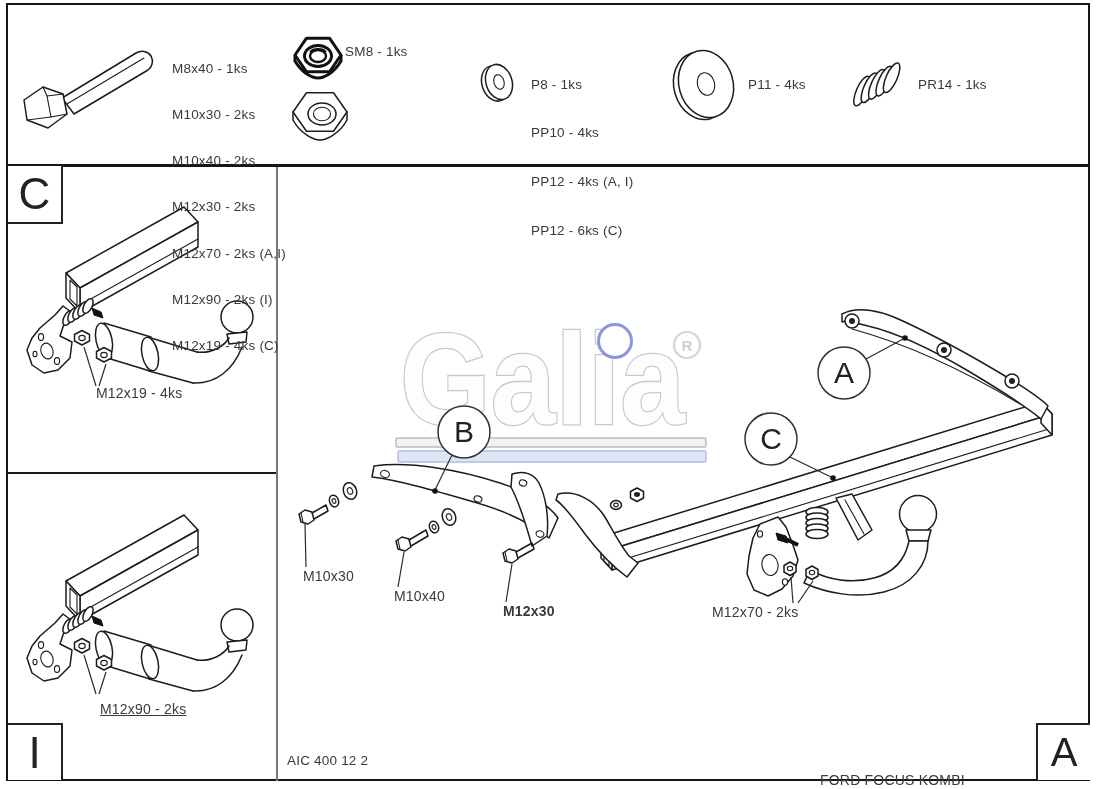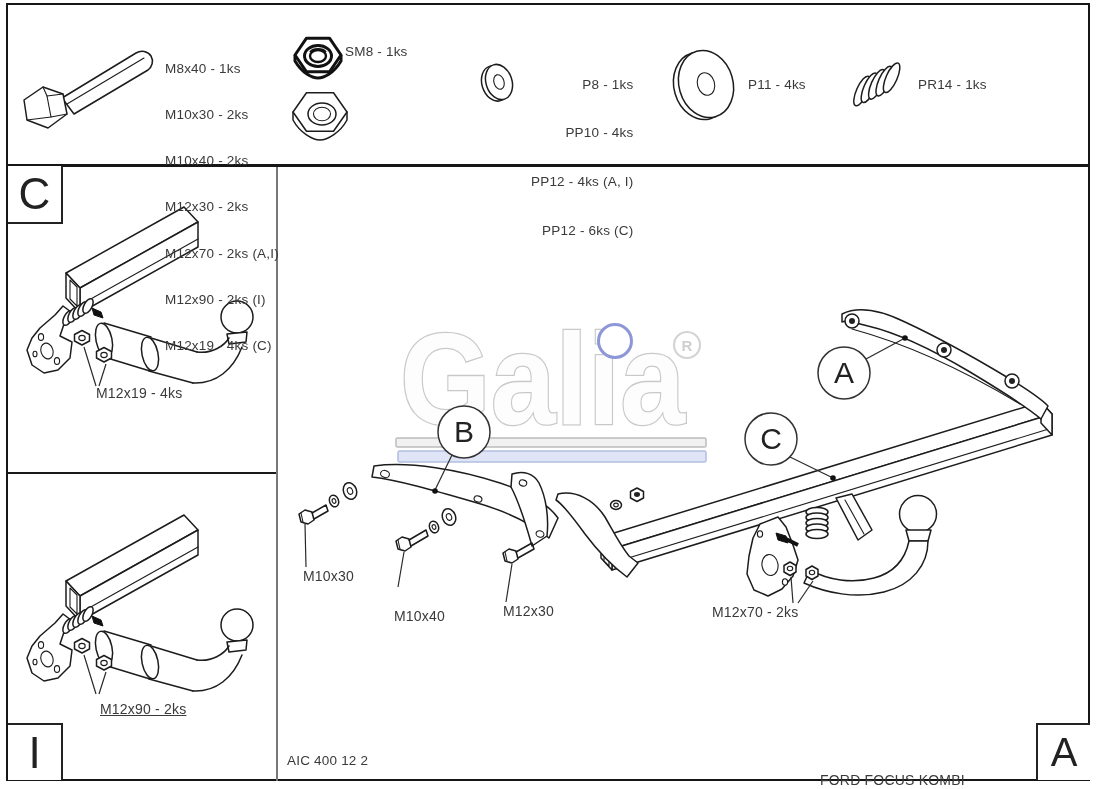--- a/index.html
+++ b/index.html
@@ -12,21 +12,21 @@
   .v-divider{left:276px;top:167px;width:2px;height:614px;background:#787878;}
   .ci-divider{left:8px;top:472px;width:268px;height:2px;background:#1a1a1a;}
   
   .marker{display:flex;align-items:center;justify-content:center;background:#fff;color:#222;
           font-size:44px;font-weight:400;box-sizing:border-box;}
   .marker-c{left:8px;top:166px;width:55px;height:58px;border-right:2px solid #222;border-bottom:2px solid #222;}
   .marker-i{left:8px;top:723px;width:55px;height:57px;border-top:2px solid #222;border-right:2px solid #222;}
   .marker-a{left:1036px;top:723px;width:54px;height:57px;border-top:2px solid #222;border-left:2px solid #222;font-size:40px;}
   
   .pt{font-size:13.5px;letter-spacing:.2px;line-height:15.4px;white-space:pre;}
-  .pt2{font-size:13.5px;letter-spacing:.2px;line-height:16.3px;white-space:pre;text-align:right;}
+  .pt2{font-size:13.5px;letter-spacing:.2px;line-height:16.3px;white-space:pre;}
   .lbl{font-size:14px;letter-spacing:.2px;white-space:pre;}
   .tb{font-size:13.5px;letter-spacing:.2px;white-space:pre;}
   .tb2{font-size:14px;letter-spacing:.2px;line-height:18px;white-space:pre;}
   svg{position:absolute;left:0;top:0;}
   .ln{stroke:#1c1c1c;stroke-width:1.5;fill:#fff;stroke-linejoin:round;stroke-linecap:round;}
   .lnf{stroke:#1c1c1c;stroke-width:1.5;fill:none;stroke-linejoin:round;stroke-linecap:round;}
   .thin{stroke-width:1.1;}
   .ldr{stroke:#2a2a2a;stroke-width:1.2;fill:none;}
   .callout-circle{stroke:#333;stroke-width:1.5;fill:#fff;}
   .callout-letter{font-family:"Liberation Sans",sans-serif;font-size:30px;fill:#222;text-anchor:middle;}
@@ -246,21 +246,21 @@
   <div class="abs marker marker-c">
     <span>C</span>
   </div>
   <div class="abs marker marker-i">
     <span>I</span>
   </div>
   <div class="abs marker marker-a">
     <span>A</span>
   </div>
 
-  <div class="abs pt" style="left:165px;top:30px;">
+  <div class="abs pt" style="left:172px;top:30px;">
     <div>M8x40 - 1ks</div>
     <div>M10x30 - 2ks</div>
     <div>M10x40 - 2ks</div>
     <div>M12x30 - 2ks</div>
     <div>M12x70 - 2ks (A,I)</div>
     <div>M12x90 - 2ks (I)</div>
     <div>M12x19 - 4ks (C)</div>
   </div>
 
   <div class="abs pt" style="left:345px;top:44px;text-align:right;">SM8 - 1ks</div>
@@ -273,22 +273,22 @@
     <div>PP12 - 6ks (C)</div>
   </div>
 
   <div class="abs pt" style="left:748px;top:77px;">P11 - 4ks</div>
   <div class="abs pt" style="left:918px;top:77px;">PR14 - 1ks</div>
 
   <div class="abs lbl" style="left:96px;top:385px;">M12x19 - 4ks</div>
   <div class="abs lbl" style="left:100px;top:701px;text-decoration:underline;">M12x90 - 2ks</div>
 
   <div class="abs lbl" style="left:303px;top:568px;">M10x30</div>
-  <div class="abs lbl" style="left:394px;top:588px;margin-top:20px;">M10x40</div>
-  <div class="abs lbl" style="left:503px;top:603px;">M12x30</div>
+  <div class="abs lbl" style="left:394px;top:588px;">M10x40</div>
+  <div class="abs lbl" style="left:503px;top:603px;font-weight:bold;">M12x30</div>
   <div class="abs lbl" style="left:712px;top:604px;">M12x70 - 2ks</div>
 
   <div class="abs tb" style="left:287px;top:753px;">AIC 400 12 2</div>
   <div class="abs tb2" style="left:820px;top:735px;">
     <div>FORD FOCUS KOMBI</div>
     
   </div>
 
 </div>
 

